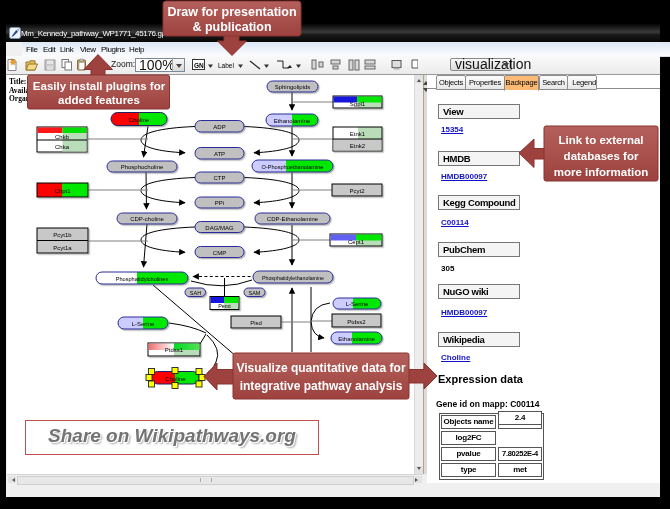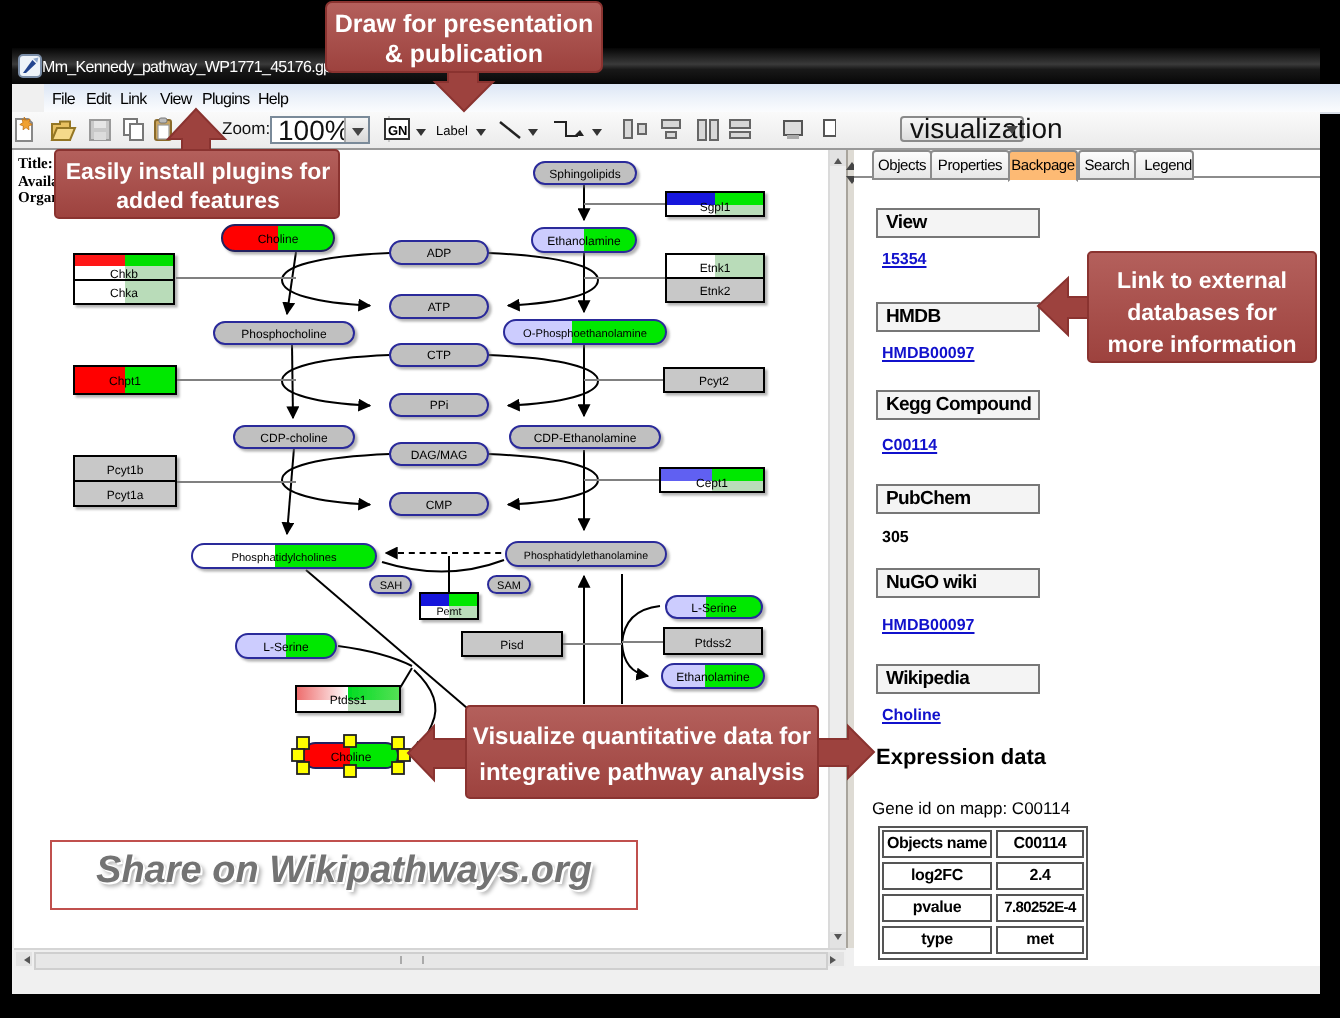--- a/index.html
+++ b/index.html
@@ -143,26 +143,26 @@
     <div class="blink" style="top:97px;">HMDB00097</div>
     <div class="hdrbox" style="top:120px;">Kegg Compound</div>
     <div class="blink" style="top:143px;">C00114</div>
     <div class="hdrbox" style="top:167px;">PubChem</div>
     <div class="abs" style="left:14px;top:189px;font-size:8px;font-weight:bold;">305</div>
     <div class="hdrbox" style="top:209px;">NuGO wiki</div>
     <div class="blink" style="top:233px;">HMDB00097</div>
     <div class="hdrbox" style="top:257px;">Wikipedia</div>
     <div class="blink" style="top:278px;">Choline</div>
     <div class="abs" style="left:11px;top:298px;font-size:11px;font-weight:bold;">Expression data</div>
-    <div class="abs" style="left:9px;top:324px;font-size:8.5px;font-weight:normal;">Gene id on mapp: C00114</div>
+    <div class="abs" style="left:9px;top:324px;font-size:8.5px;font-weight:bold;">Gene id on mapp: C00114</div>
     <div class="abs" style="left:12px;top:338px;width:103px;height:65px;border:1px solid #555;background:#fff;"></div>
     <div class="cell" style="left:14px;top:340px;width:53px;">Objects name</div>
     <div class="cell" style="left:71px;top:340px;width:42px;">C00114</div>
     <div class="cell" style="left:14px;top:356px;width:53px;">log2FC</div>
-    <div class="cell" style="left:71px;top:356px;width:42px;">2.4</div>
+    <div class="cell" style="left:71px;top:336px;width:42px;">2.4</div>
     <div class="cell" style="left:14px;top:372px;width:53px;">pvalue</div>
     <div class="cell" style="left:71px;top:372px;width:42px;font-size:7.5px;letter-spacing:-0.3px;">7.80252E-4</div>
     <div class="cell" style="left:14px;top:388px;width:53px;">type</div>
     <div class="cell" style="left:71px;top:388px;width:42px;">met</div>
   </div>
   <div id="hscroll">
     <div class="abs" style="left:1px;top:1px;width:8px;height:7px;background:#e3e3e3;"></div>
     <div class="abs" style="right:1px;top:1px;width:8px;height:7px;background:#e3e3e3;"></div>
     <div class="abs" style="left:3px;top:2.5px;width:0;height:0;border:2px solid transparent;border-right:3px solid #555;"></div>
     <div class="abs" style="right:3px;top:2.5px;width:0;height:0;border:2px solid transparent;border-left:3px solid #555;"></div>

